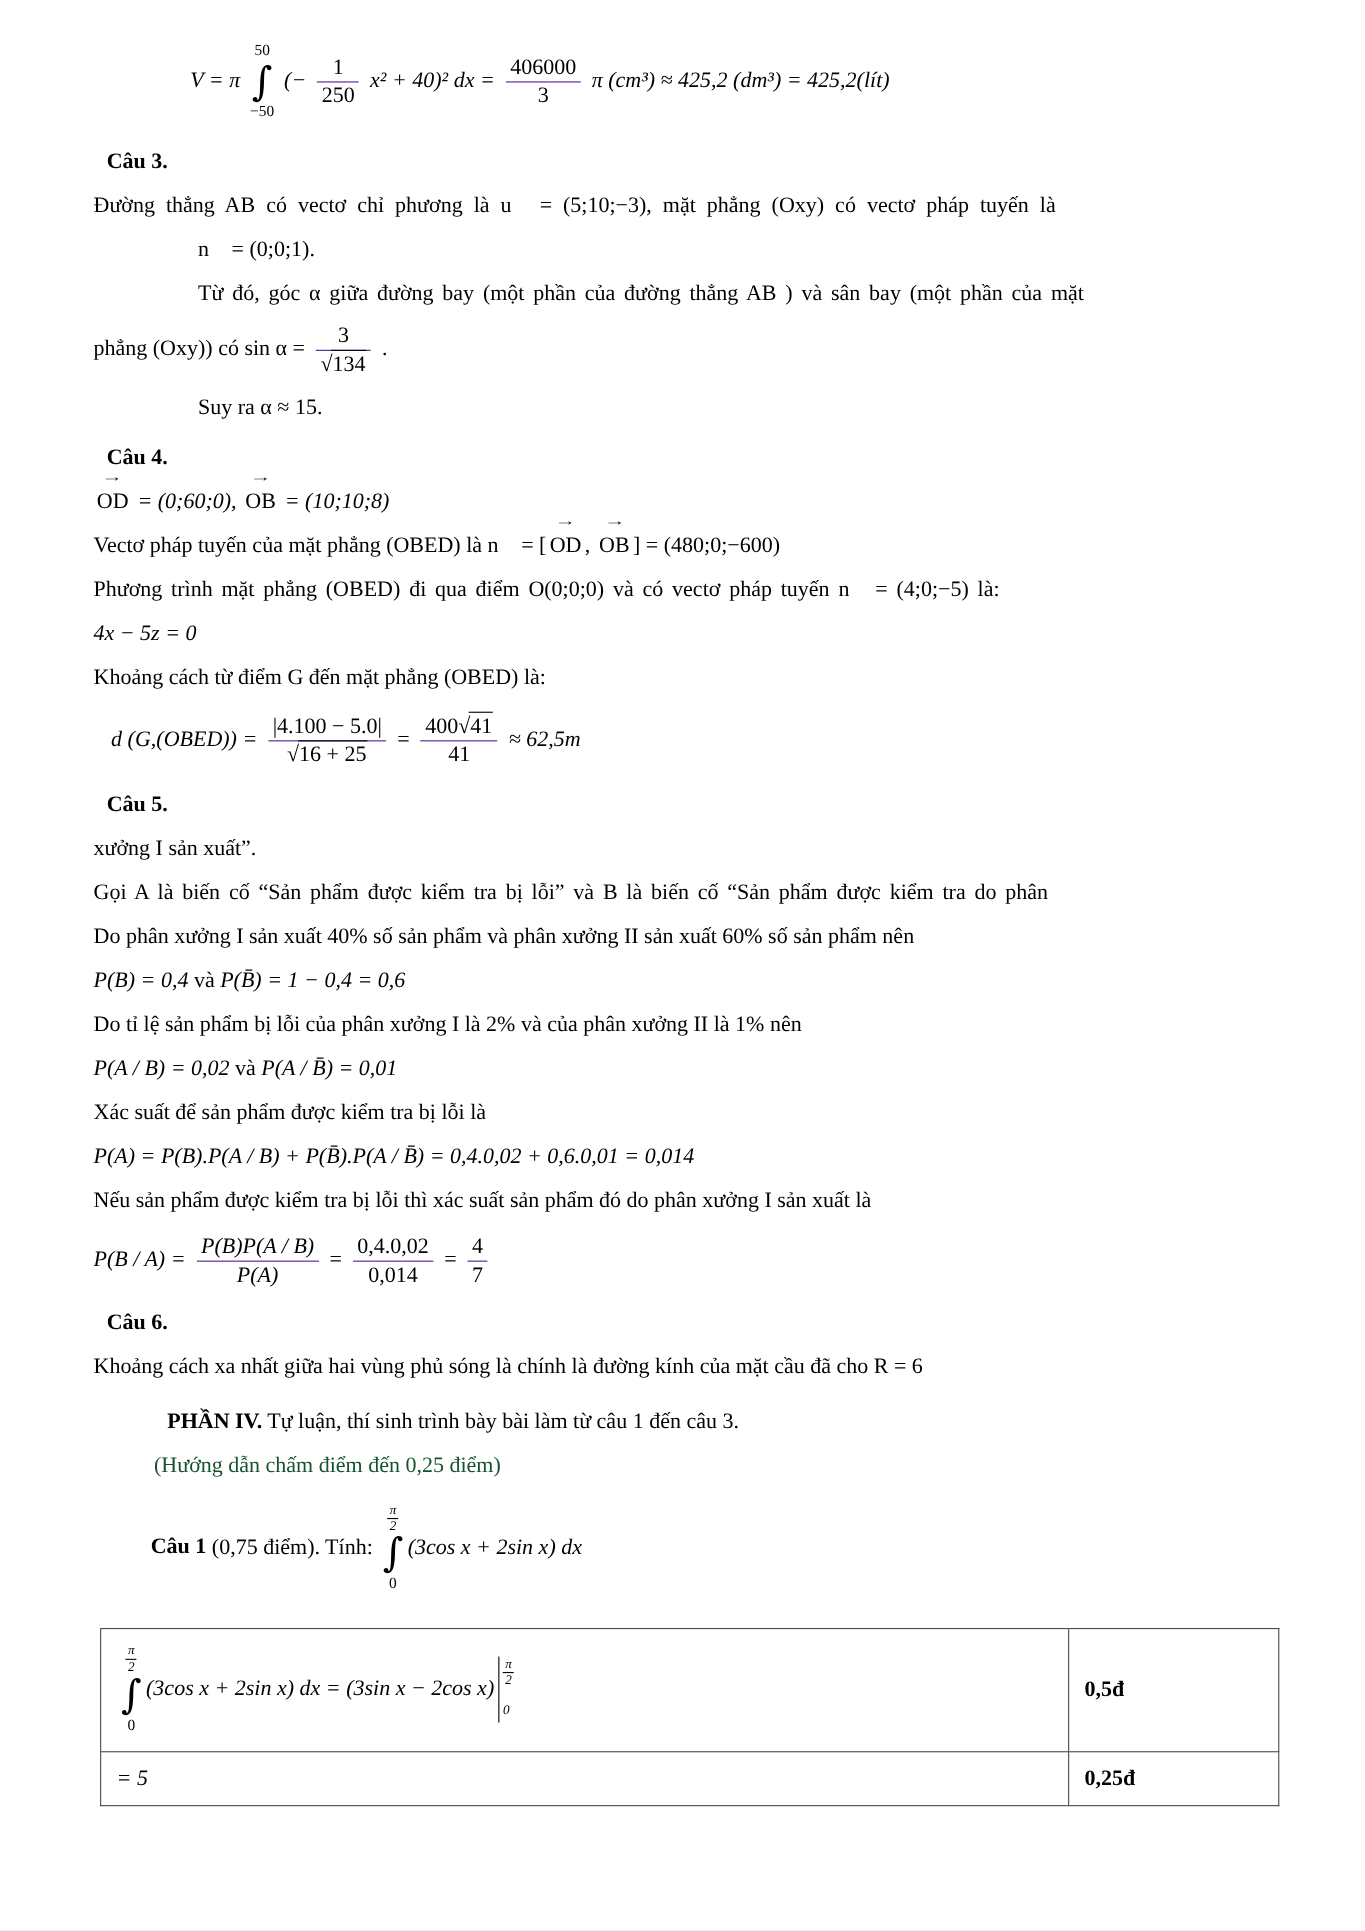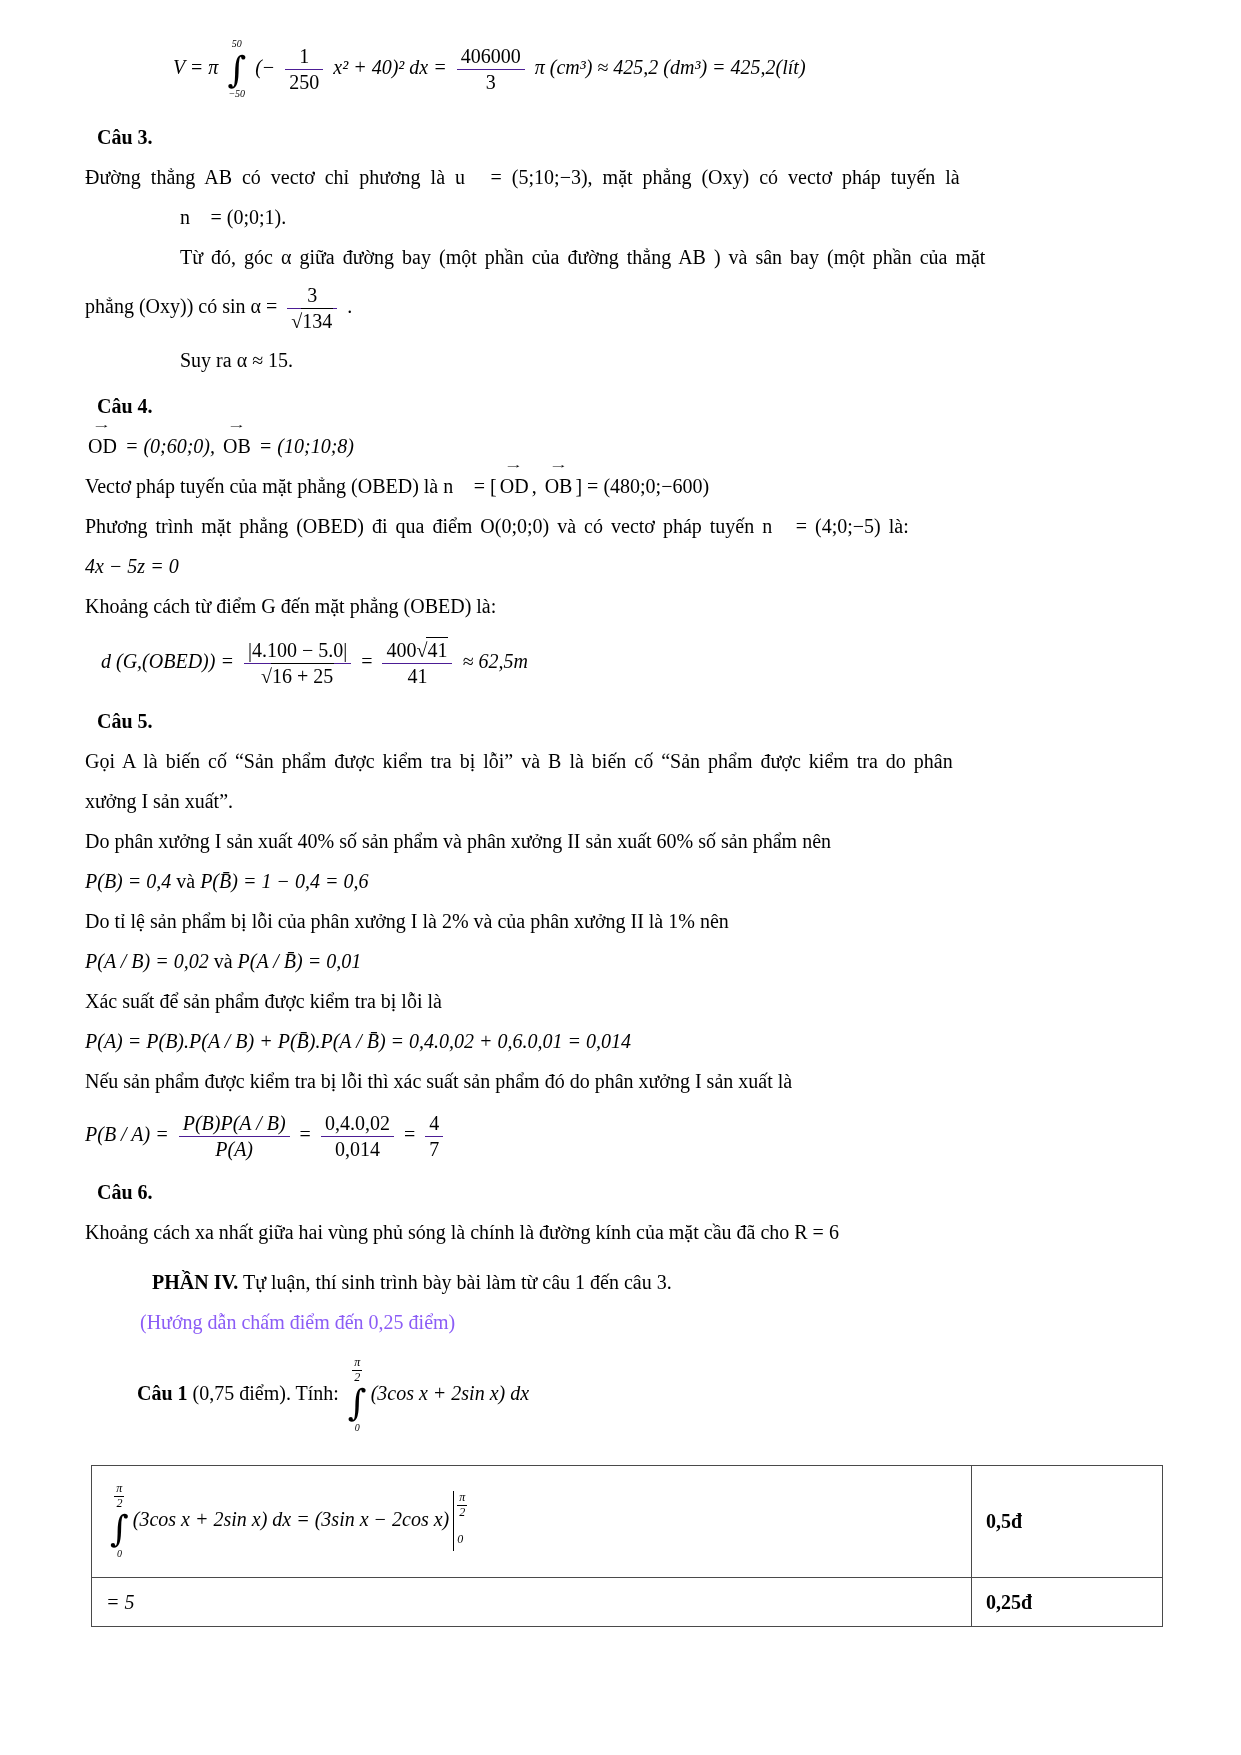--- a/index.html
+++ b/index.html
@@ -11,38 +11,38 @@
     padding:30px 78px 0 85px;
     overflow:hidden;
     font-family:"Liberation Serif","DejaVu Serif",serif;
     font-size:20px;
     line-height:2.0;
     color:#000;
   }
   .line{white-space:nowrap;}
   .h{font-weight:bold;margin-left:12px;}
   .m{font-style:italic;}
-  .red{color:#8b5cf6;}
+  .red{color:#14532d;}
   .ind{margin-left:95px;}
   .ind2{margin-left:55px;}
   .ind3{margin-left:40px;}
   .ws5{word-spacing:5px;}
   .ws3{word-spacing:3px;}
   .dformula{margin:8px 0 16px 88px;}
   
   .frac{display:inline-block;vertical-align:middle;text-align:center;margin:0 5px;line-height:1.25;}
   .frac .num{display:block;padding:0 4px;}
   .frac .den{display:block;border-top:1px solid #4c1d95;padding:0 4px;}
   
   .sqrt{display:inline-block;white-space:nowrap;}
   .sqrt .rs{letter-spacing:-1px;}
   .sqrt .rad{border-top:1px solid #000;padding:1px 1px;}
   
   .dint{display:inline-flex;flex-direction:column;align-items:center;vertical-align:middle;line-height:1;margin:0 4px;}
-  .dint .lim{font-size:10px;line-height:1.25;font-style:italic;}
+  .dint .lim{font-size:14px;line-height:1.25;}
   .dint .sign{font-size:36px;line-height:1.05;font-family:"DejaVu Serif","DejaVu Sans",serif;}
   
   .limfrac{display:inline-block;text-align:center;font-size:12px;line-height:1.15;font-style:italic;}
   .limfrac .n{display:block;}
   .limfrac .d{display:block;border-top:1px solid #000;padding:0 2px;}
   
   .vecw{display:inline-block;position:relative;margin:0 3px;}
   .vecw .arr{position:absolute;top:-0.66em;left:50%;transform:translateX(-50%) scaleX(1.8);font-size:0.55em;line-height:1;font-style:normal;}
   .vecw .base{}
   
@@ -102,22 +102,22 @@
   <div class="line">Khoảng cách từ điểm G đến mặt phẳng (OBED) là:</div>
   <div class="line" style="margin:12px 16px;">
     <span class="m">d (G,(OBED)) =</span>
     <span class="frac"><span class="num">|4.100 − 5.0|</span><span class="den"><span class="sqrt"><span class="rs">√</span><span class="rad">16 + 25</span></span></span></span>
     <span>=</span>
     <span class="frac"><span class="num"><span>400</span><span class="sqrt"><span class="rs">√</span><span class="rad">41</span></span></span><span class="den">41</span></span>
     <span class="m">≈ 62,5m</span>
   </div>
 
   <div class="line h">Câu 5.</div>
+  <div class="line">xưởng I sản xuất”.</div>
   <div class="line ws3">Gọi A là biến cố “Sản phẩm được kiểm tra bị lỗi” và B là biến cố “Sản phẩm được kiểm tra do phân</div>
-  <div class="line">xưởng I sản xuất”.</div>
   <div class="line">Do phân xưởng I sản xuất 40% số sản phẩm và phân xưởng II sản xuất 60% số sản phẩm nên</div>
   <div class="line">
     <span class="m">P(B) = 0,4</span><span> và </span><span class="m">P(B̄) = 1 − 0,4 = 0,6</span>
   </div>
   <div class="line">Do tỉ lệ sản phẩm bị lỗi của phân xưởng I là 2% và của phân xưởng II là 1% nên</div>
   <div class="line">
     <span class="m">P(A / B) = 0,02</span><span> và </span><span class="m">P(A / B̄) = 0,01</span>
   </div>
   <div class="line">Xác suất để sản phẩm được kiểm tra bị lỗi là</div>
   <div class="line m">P(A) = P(B).P(A / B) + P(B̄).P(A / B̄) = 0,4.0,02 + 0,6.0,01 = 0,014</div>

